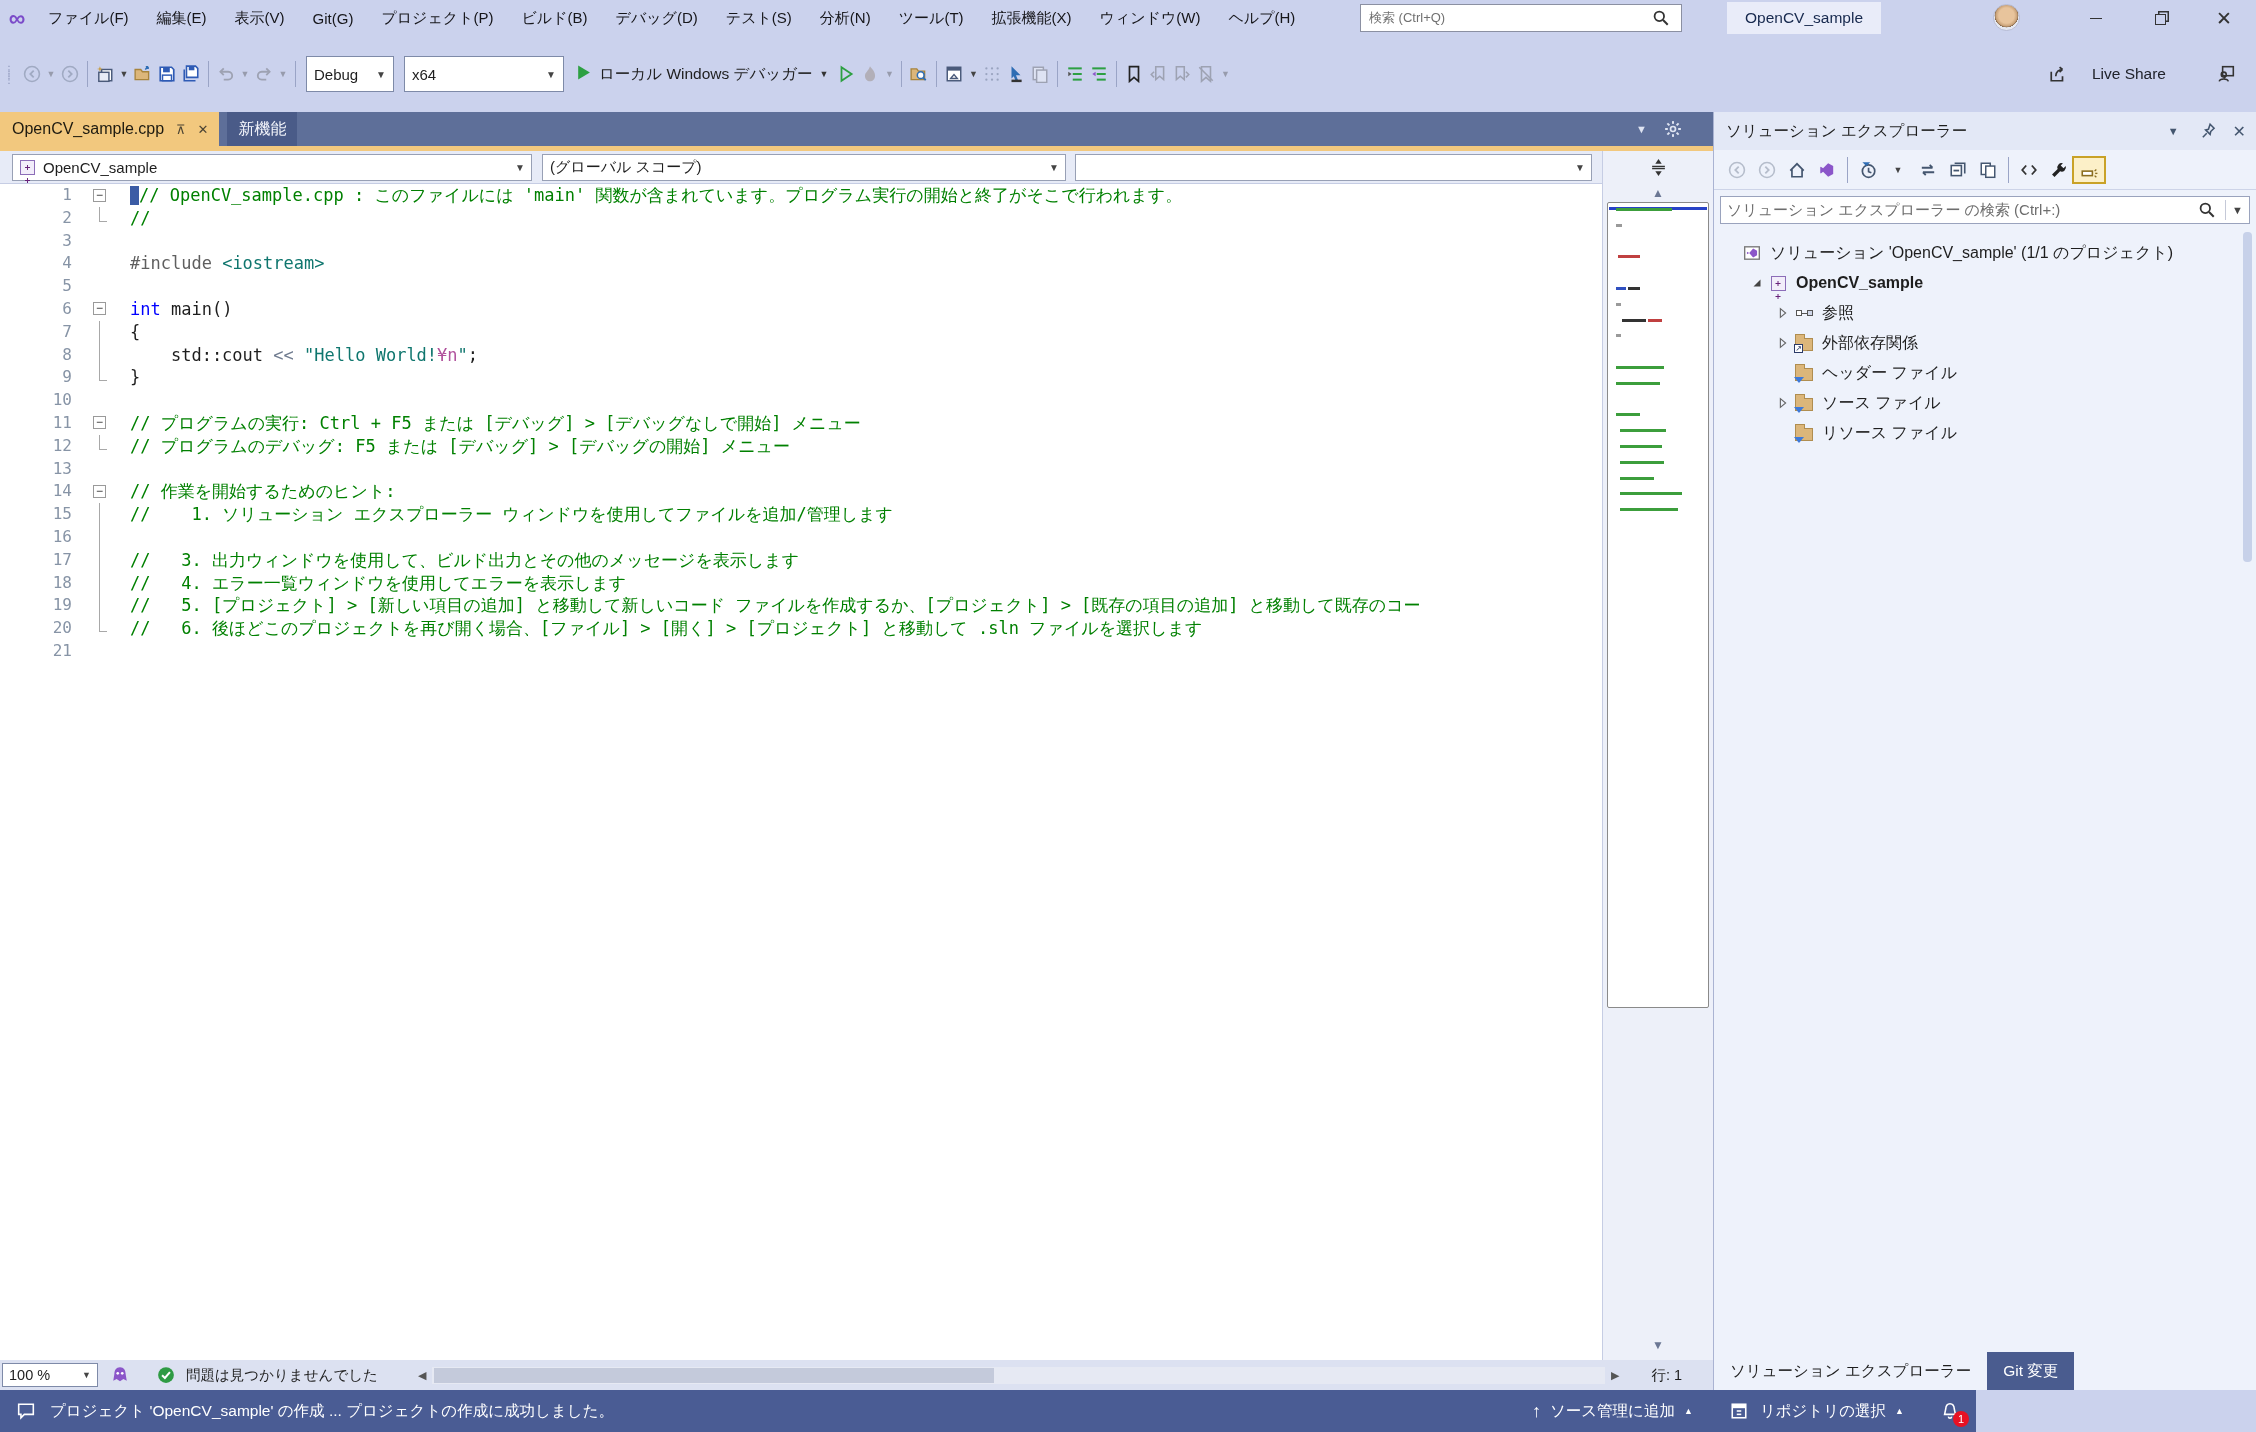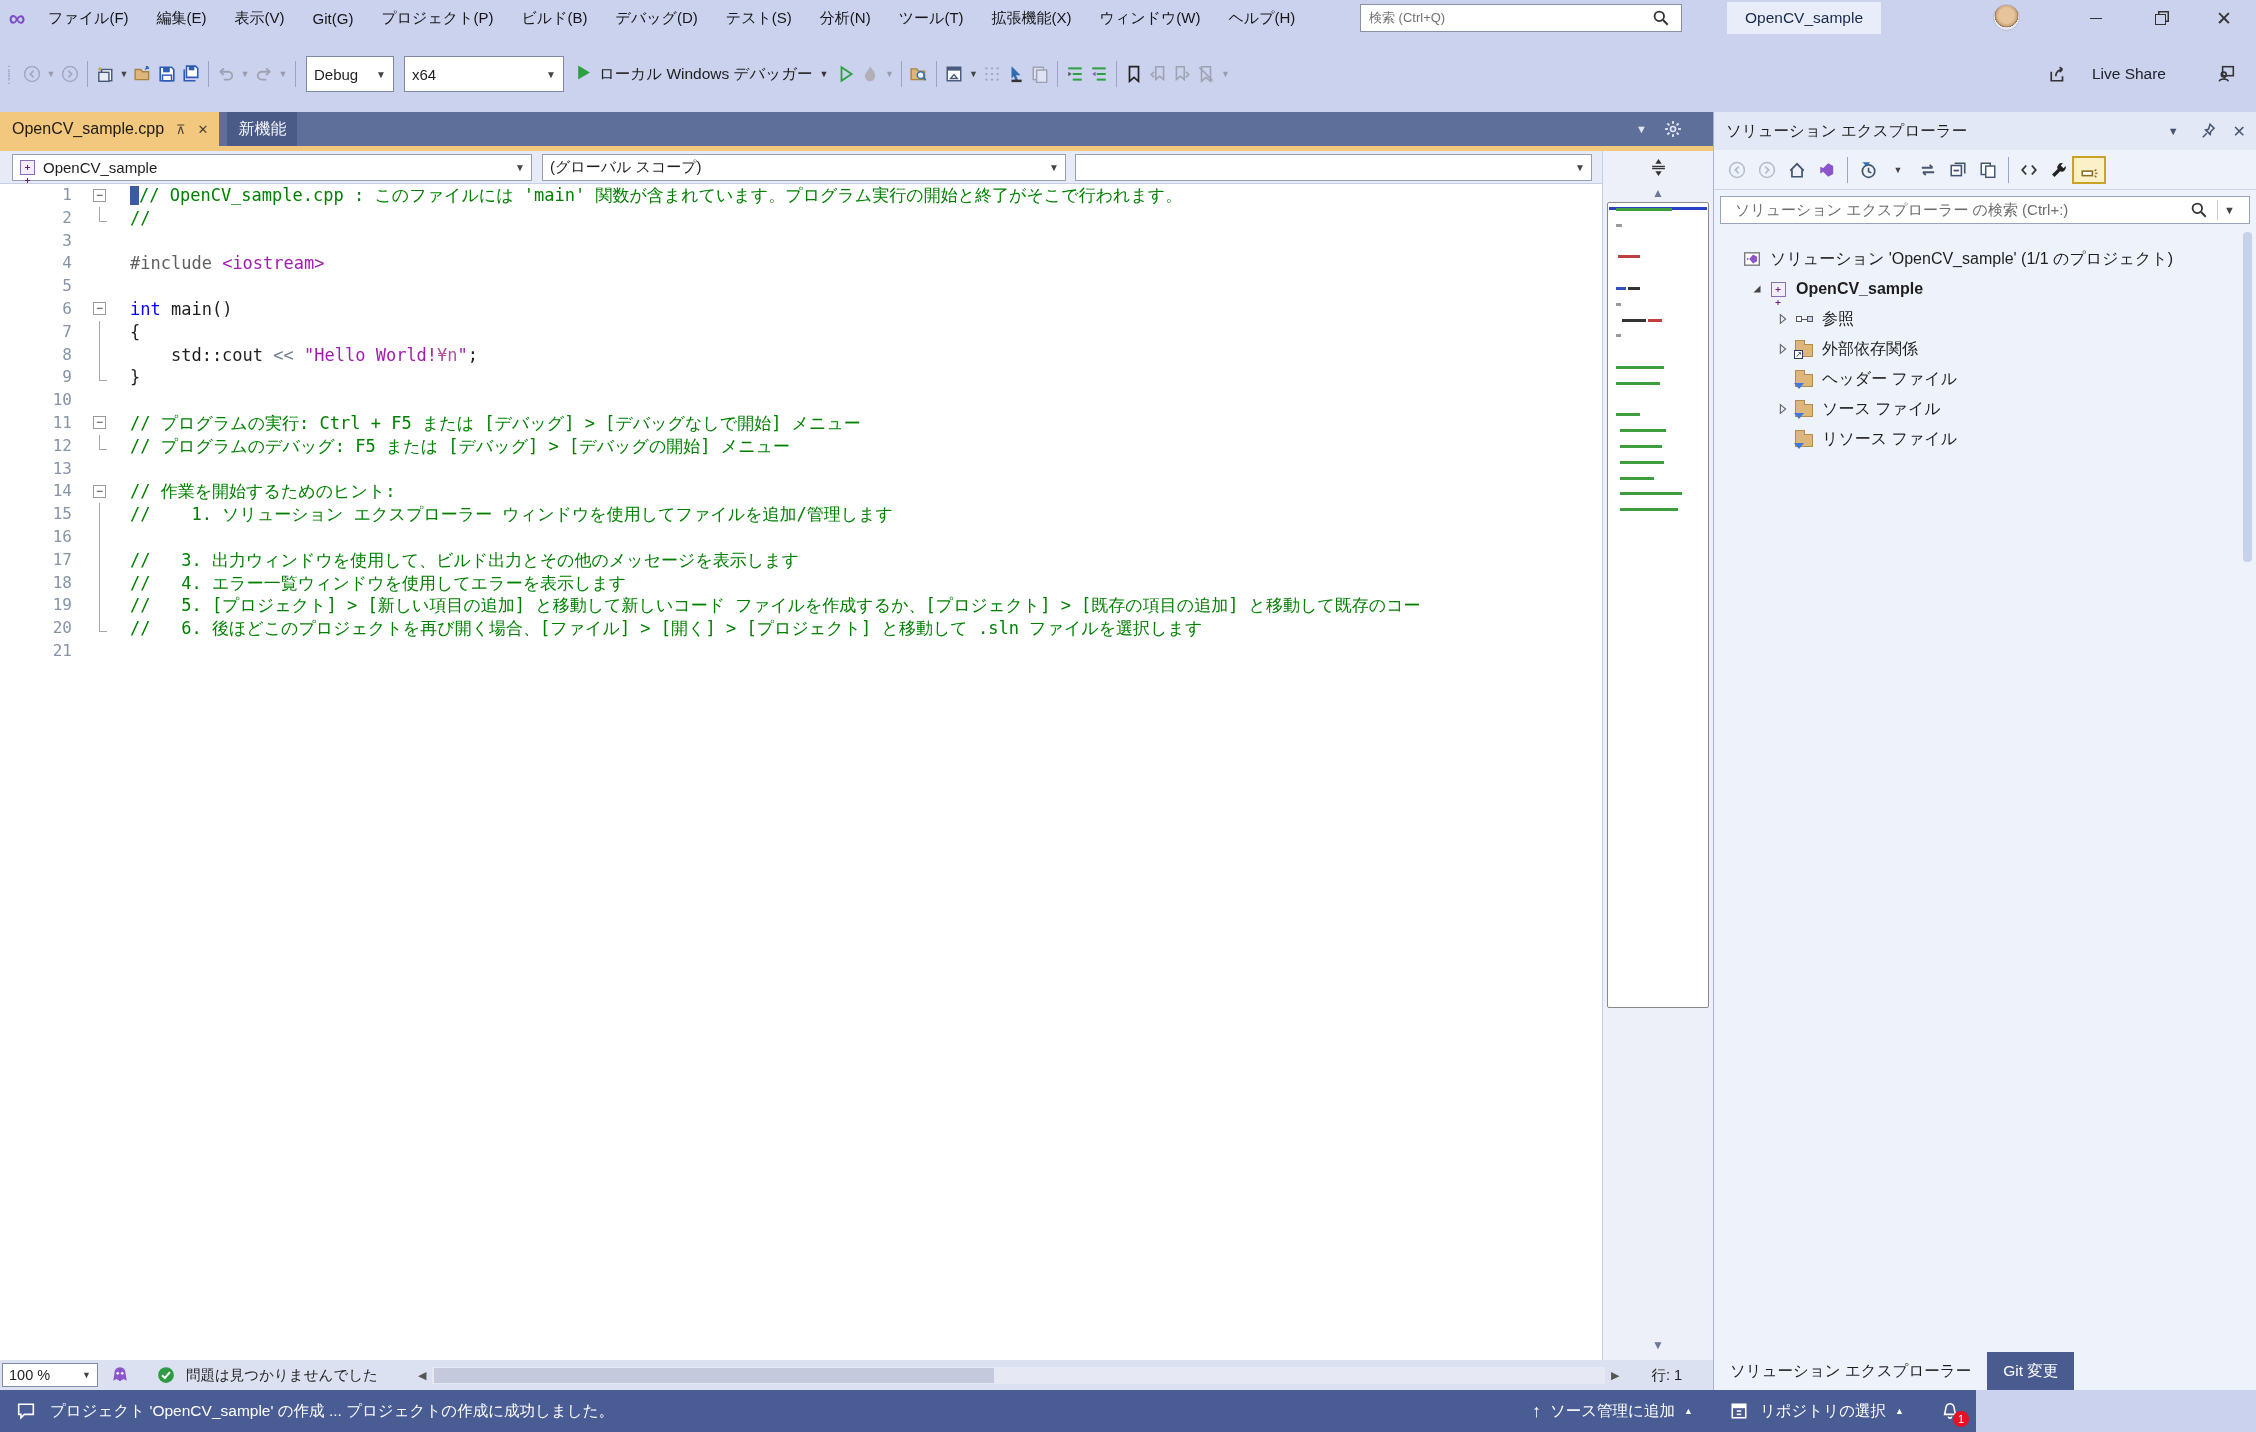--- a/index.html
+++ b/index.html
@@ -58,21 +58,21 @@
             font-family:"DejaVu Sans Mono", monospace; font-size:17px; }
   #bp-margin { left:0; top:184px; width:32px; height:1176px; background:#ECEDF2; }
   .cline { display:flex; height:22.8px; line-height:22.8px; white-space:pre; }
   .cline .num { width:90px; text-align:right; padding-right:18px; color:#8794A6; font-size:16px; flex:0 0 auto; }
   .cline .fold { width:22px; flex:0 0 auto; position:relative; }
   .fold .box { position:absolute; left:3px; top:4.5px; width:13px; height:13px; border:1px solid #9a9a9a; background:#fff;
                font-size:12px; line-height:10px; text-align:center; color:#333; font-family:"Liberation Sans",sans-serif; }
   .fold.line::before { content:""; position:absolute; left:9px; top:0; bottom:0; border-left:1px solid #a8a8a8; }
   .fold.end::before { content:""; position:absolute; left:9px; top:0; height:14px; width:7px; border-left:1px solid #a8a8a8; border-bottom:1px solid #a8a8a8; }
   .cline .code { padding-left:18px; overflow:hidden; }
-  .seg-c { color:#008000; } .seg-k { color:#0000FF; } .seg-s { color:#a21caf; }
+  .seg-c { color:#008000; } .seg-k { color:#0000FF; } .seg-s { color:#0f766e; }
   .seg-e { color:#B0509C; } .seg-p { color:#5f5f5f; } .seg-o { color:#707c90; } .seg-t { color:#1e1e1e; }
   .caret-box { display:inline-block; width:9px; height:19px; background:#3B5BA5; vertical-align:-4px; }
 
   
   #minimap-col { left:1602px; top:184px; width:111px; height:1176px; background:#EDF0F9; border-left:1px solid #c6cde4; }
   #mm-up { position:absolute; left:0; top:0; width:110px; height:18px; display:flex; align-items:center; justify-content:center; color:#6B7794; font-size:12px; }
   #mm-view { position:absolute; left:4px; top:18px; width:102px; height:806px; background:#fff; border:1px solid #8a8a8a; border-radius:2px; }
   #mm-topline { position:absolute; left:1px; top:4px; right:1px; height:3px; background:#2742C7; }
   .mm-mark { position:absolute; height:3px; }
   .mm-green { background:#3C9E3C; } .mm-red { background:#C04040; } .mm-blue { background:#3050C0; }
@@ -87,21 +87,21 @@
   #hscroll .thumb { position:absolute; left:2px; top:1px; width:560px; height:15px; background:#C4CADB; }
   .ed-stat { padding:0 16px; color:#1e1e1e; }
 
   
   #panel { left:1713px; top:112px; width:543px; height:1278px; background:#EEF2FB; border-left:1px solid #aab3d2; }
   #panel-title { height:38px; display:flex; align-items:center; padding:0 10px 0 12px; font-size:15.5px; color:#1e1e1e; background:#E3E8F6; }
   #panel-title .sp { flex:1; }
   #panel-toolbar { height:40px; display:flex; align-items:center; padding-left:8px; color:#3E5277; border-bottom:1px solid #cdd4e8; }
   #panel-toolbar .ico { width:30px; }
   .hl { background:#FCF0C8; outline:2px solid #C9A227; }
-  #panel-search { margin:6px 6px 14px 6px; height:28px; background:#fff; border:1px solid #9aa3bd; display:flex; align-items:center; padding:0 14px; }
+  #panel-search { margin:6px 6px 8px 6px; height:28px; background:#fff; border:1px solid #9aa3bd; display:flex; align-items:center; padding:0 6px; }
   #panel-search .ph { flex:1; color:#6d6d6d; font-size:15px; }
   #panel-search .dv { width:1px; height:20px; background:#c5c9d8; margin:0 6px; }
   .tree-row { height:30px; display:flex; align-items:center; font-size:16px; }
   .tree-row.sel-bold { font-weight:bold; }
   .tree-row .exp { width:18px; display:flex; justify-content:center; }
   .tree-row .ticon { width:24px; display:flex; justify-content:center; position:relative; }
   .tree-label { padding-left:6px; }
   #panel-vscroll { position:absolute; right:4px; top:120px; width:9px; height:330px; background:#C7D1E9; border-radius:4px; }
   #panel-tabs { position:absolute; left:0; bottom:0; height:38px; display:flex; align-items:flex-end; }
   .ptab { height:38px; display:flex; align-items:center; padding:0 16px; font-size:15.5px; }

